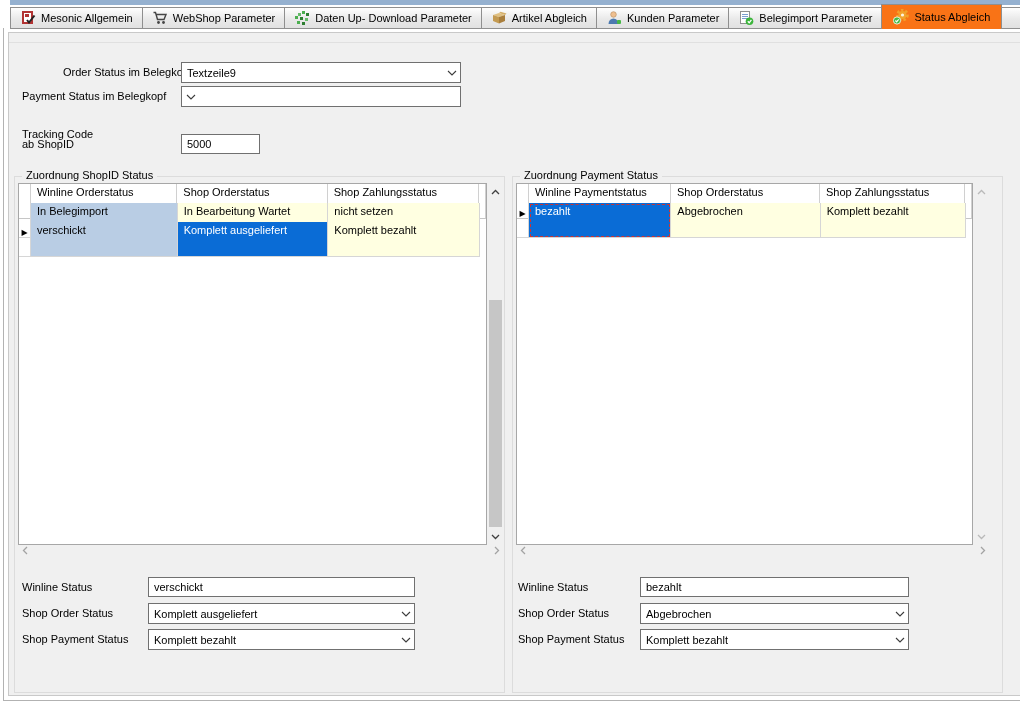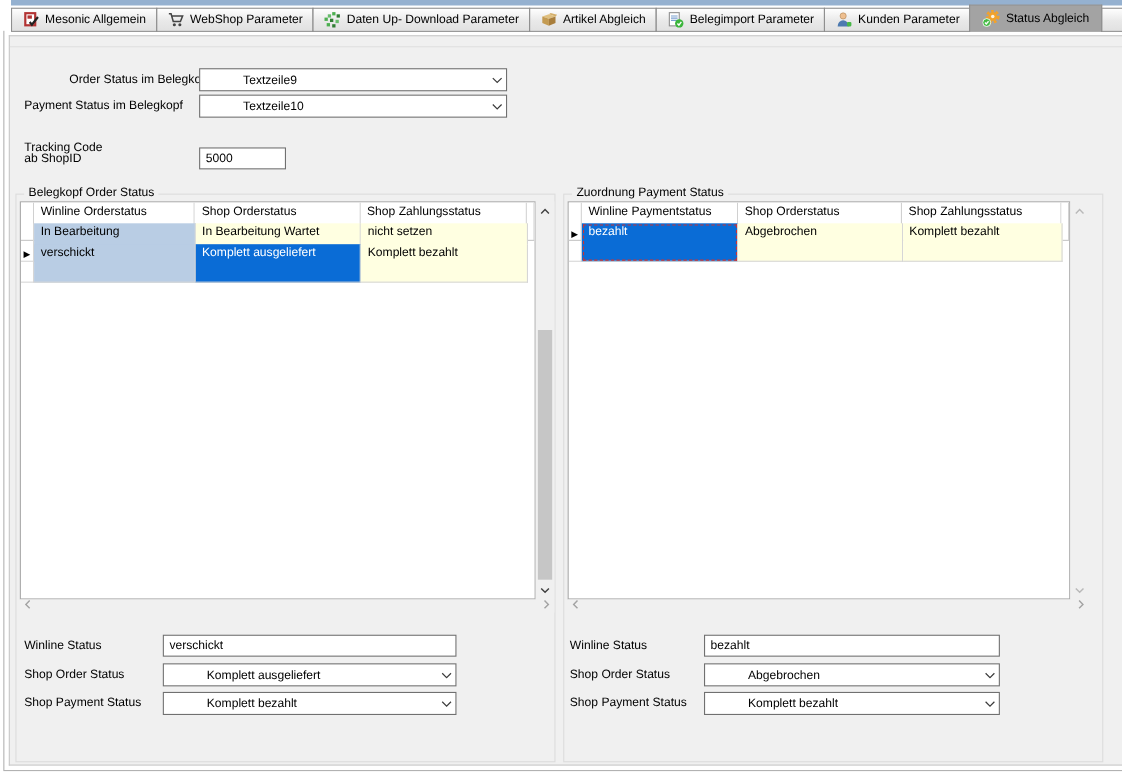--- a/index.html
+++ b/index.html
@@ -10,32 +10,32 @@
   
   .top-strip{left:10px;top:0;width:1010px;height:5px;background:#95b1d0;}
   .frame-left{left:3px;top:28px;width:1px;height:672px;background:#b2b2b2;}
   .frame-bottom{left:3px;top:700px;width:1017px;height:1px;background:#b2b2b2;}
 
   
   .tabstrip{left:10px;top:4px;width:1010px;height:25px;display:flex;align-items:flex-end;overflow:hidden;z-index:3;}
   .tab{box-sizing:border-box;height:22px;display:flex;align-items:center;gap:5px;padding:0 9px;
        background:linear-gradient(#fefefe,#e9e9e9 55%,#e1e1e1);border:1px solid #8f8f8f;margin-right:-1px;
        white-space:nowrap;cursor:default;}
-  .tab.active{height:25px;background:#a3a3a3;border-bottom:none;position:relative;z-index:2;padding:0 11px;}
+  .tab.active{height:25px;background:#f97316;border-bottom:none;position:relative;z-index:2;padding:0 11px;}
   .tab .ticon{width:16px;height:16px;flex:0 0 16px;}
 
   
   .panel{left:8px;top:32px;width:1012px;height:664px;background:#f0f0f0;box-sizing:border-box;
          border-top:1px solid #c9c9c9;border-left:1px solid #c9c9c9;border-bottom:1px solid #c9c9c9;}
   .panel-subline{left:9px;top:42px;width:1011px;height:1px;background:#e0e0e0;}
 
   .lbl{white-space:nowrap;}
 
   
-  .combo{background:#fff;border:1px solid #707070;box-sizing:border-box;display:flex;align-items:center;cursor:default;padding-left:34px;}
+  .combo{background:#fff;border:1px solid #707070;box-sizing:border-box;display:flex;align-items:center;cursor:default;}
   .combo .val{flex:1;padding-left:5px;overflow:hidden;white-space:nowrap;}
   .combo .dd{width:17px;display:flex;align-items:center;justify-content:center;flex:0 0 17px;}
   .textbox{background:#fff;border:1px solid #707070;box-sizing:border-box;display:flex;align-items:center;
            padding-left:5px;overflow:hidden;white-space:nowrap;cursor:text;}
 
   
   .groupbox{border:1px solid #dcdcdc;box-sizing:border-box;}
   .gb-title{background:#f0f0f0;padding:0 4px;white-space:nowrap;}
 
   
@@ -105,39 +105,39 @@
       <svg class="ticon" viewBox="0 0 16 16">
         <polygon points="8,3 14,5 15.5,3.5 9.5,1.8" fill="#d4af6a"></polygon>
         <polygon points="2,5 8,3 14,5 8,7" fill="#e0c080"></polygon>
         <polygon points="2,5 2,11 8,13.5 8,7" fill="#c49b52"></polygon>
         <polygon points="14,5 14,11 8,13.5 8,7" fill="#a97e3c"></polygon>
       </svg>
       <span>Artikel Abgleich</span>
     </div>
     <div class="tab">
       <svg class="ticon" viewBox="0 0 16 16">
+        <circle cx="7.5" cy="4.5" r="2.8" fill="#eebf90" stroke="#b58a5a" stroke-width="0.6"></circle>
+        <path d="M2.5 14 a5 5.5 0 0 1 10 0 Z" fill="#4d7ab0"></path>
+        <rect x="11" y="10" width="4" height="4" rx="1" fill="#47b847"></rect>
+      </svg>
+      <span>Kunden Parameter</span>
+    </div>
+    <div class="tab">
+      <svg class="ticon" viewBox="0 0 16 16">
         <rect x="2.5" y="1.5" width="9" height="12" fill="#fff" stroke="#909090"></rect>
         <g stroke="#7a9fd0">
             <line x1="4" y1="4.5" x2="10" y2="4.5"></line>
             <line x1="4" y1="6.5" x2="10" y2="6.5"></line>
             <line x1="4" y1="8.5" x2="10" y2="8.5"></line>
           </g>
         <circle cx="11.5" cy="11.3" r="3.8" fill="#3bb53b"></circle>
         <polyline points="9.8,11.3 11.2,12.8 13.4,9.9" stroke="#fff" stroke-width="1.3" fill="none"></polyline>
       </svg>
       <span>Belegimport Parameter</span>
     </div>
-    <div class="tab">
-      <svg class="ticon" viewBox="0 0 16 16">
-        <circle cx="7.5" cy="4.5" r="2.8" fill="#eebf90" stroke="#b58a5a" stroke-width="0.6"></circle>
-        <path d="M2.5 14 a5 5.5 0 0 1 10 0 Z" fill="#4d7ab0"></path>
-        <rect x="11" y="10" width="4" height="4" rx="1" fill="#47b847"></rect>
-      </svg>
-      <span>Kunden Parameter</span>
-    </div>
     <div class="tab active">
       <svg class="ticon" viewBox="0 0 16 16">
         <circle cx="9.5" cy="6" r="5" fill="none" stroke="#f2a22b" stroke-width="2.6" stroke-dasharray="2.4 1.9"></circle>
         <circle cx="9.5" cy="6" r="4" fill="#f2a22b"></circle>
         <circle cx="9.5" cy="6" r="1.6" fill="#fdf3e0"></circle>
         <circle cx="4" cy="11.5" r="3.6" fill="#45bb45" stroke="#fff" stroke-width="0.8"></circle>
         <polyline points="2.4,11.5 3.6,12.8 5.7,10.3" stroke="#fff" stroke-width="1.2" fill="none"></polyline>
       </svg>
       <span>Status Abgleich</span>
     </div>
@@ -152,47 +152,46 @@
     <span class="val">Textzeile9</span>
     <span class="dd">
         <svg width="10" height="6" viewBox="0 0 10 6">
           <polyline points="1,1 5,5 9,1" fill="none" stroke="#3c3c3c" stroke-width="1.1"></polyline>
         </svg>
       </span>
   </div>
 
   <div class="abs lbl" style="left:22px;top:90px;">Payment Status im Belegkopf</div>
   <div class="abs combo" style="left:181px;top:86px;width:280px;height:21px;">
-    <span class="val">Textzeile10</span>
     <span class="dd">
         <svg width="10" height="6" viewBox="0 0 10 6">
           <polyline points="1,1 5,5 9,1" fill="none" stroke="#3c3c3c" stroke-width="1.1"></polyline>
         </svg>
       </span>
   </div>
 
   <div class="abs lbl" style="left:22px;top:128px;">Tracking Code</div>
 
   <div class="abs lbl" style="left:22px;top:138px;">ab ShopID</div>
   <div class="abs textbox" style="left:181px;top:134px;width:79px;height:20px;">5000</div>
 
   <div class="abs groupbox" style="left:14px;top:176px;width:491px;height:517px;"></div>
-  <div class="abs gb-title" style="left:22px;top:169px;">Belegkopf Order Status</div>
+  <div class="abs gb-title" style="left:22px;top:169px;">Zuordnung ShopID Status</div>
 
   <div class="abs grid" style="left:18px;top:183px;width:469px;height:362px;">
     <div class="grow ghead">
       <div class="gcell selcol" style="width:12px;"></div>
       <div class="gcell" style="width:147px;">Winline Orderstatus</div>
       <div class="gcell" style="width:151px;">Shop Orderstatus</div>
       <div class="gcell" style="width:152px;">Shop Zahlungsstatus</div>
       <div class="gcell gfill"></div>
     </div>
     <div class="grow">
       <div class="gcell selcol" style="width:12px;"></div>
-      <div class="gcell c-blue" style="width:147px;">In Bearbeitung</div>
+      <div class="gcell c-blue" style="width:147px;">In Belegimport</div>
       <div class="gcell c-yellow" style="width:151px;">In Bearbeitung Wartet</div>
       <div class="gcell c-yellow" style="width:152px;">nicht setzen</div>
       <div class="gcell gfill"></div>
     </div>
     <div class="grow">
       <div class="gcell selcol" style="width:12px;"><span class="marker">▶</span></div>
       <div class="gcell c-blue" style="width:147px;">verschickt</div>
       <div class="gcell c-sel" style="width:151px;">Komplett ausgeliefert</div>
       <div class="gcell c-yellow" style="width:152px;">Komplett bezahlt</div>
       <div class="gcell gfill"></div>

